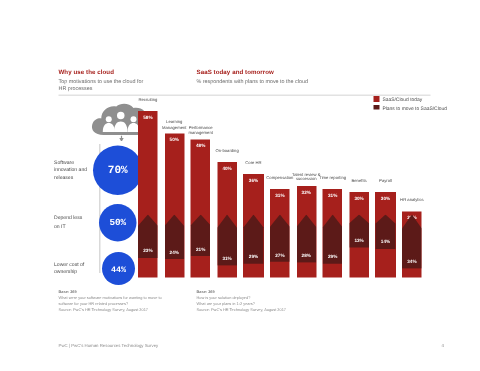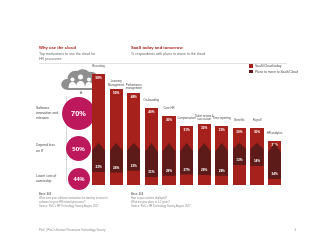--- a/index.html
+++ b/index.html
@@ -20,22 +20,22 @@
   .lg-row{display:flex;align-items:center;margin-bottom:1.6px;}
   .lg-sw{width:3.4px;height:3.4px;margin-right:2.2px;}
   .lg-sw.a{background:#a6201c;}
   .lg-sw.b{background:#5c1a18;}
   .lg-tx{font-size:3.3px;color:#4a4a4a;white-space:nowrap;}
 
   
   #cloud-icon{position:absolute;left:59px;top:68px;width:44px;height:26px;}
   .circ-row{position:absolute;display:flex;align-items:center;}
   .circ-lbl{font-size:3.4px;color:#4a4a4a;line-height:1.5;text-align:left;width:23px;}
-  .circ{border-radius:50%;background:#be185d;color:#fff;display:flex;
-        align-items:center;justify-content:center;font-weight:bold;}
+  .circ{border-radius:50%;background:#1d4ed8;color:#fff;display:flex;
+        align-items:center;justify-content:center;font-weight:bold;font-family:Liberation Mono, monospace;}
   #cr0{left:36px;top:97px;}      #cr0 .circ{width:33px;height:33px;font-size:7.4px;margin-left:3px;}
   #cr1{left:36px;top:136px;}     #cr1 .circ{width:25px;height:25px;font-size:6.2px;margin-left:7px;}
   #cr2{left:36px;top:168px;}     #cr2 .circ{width:22px;height:22px;font-size:5.6px;margin-left:9px;}
   .stem{position:absolute;left:66px;width:.6px;background:#d9d9d9;}
 
   
   #chart{position:absolute;left:92px;top:70px;width:200px;height:115px;}
   .cat{position:absolute;font-size:2.8px;color:#4a4a4a;text-align:center;
        line-height:1.25;width:20px;left:-3.4px;}
   .bar{position:absolute;bottom:0;width:13.2px;background:#aa201c;}

